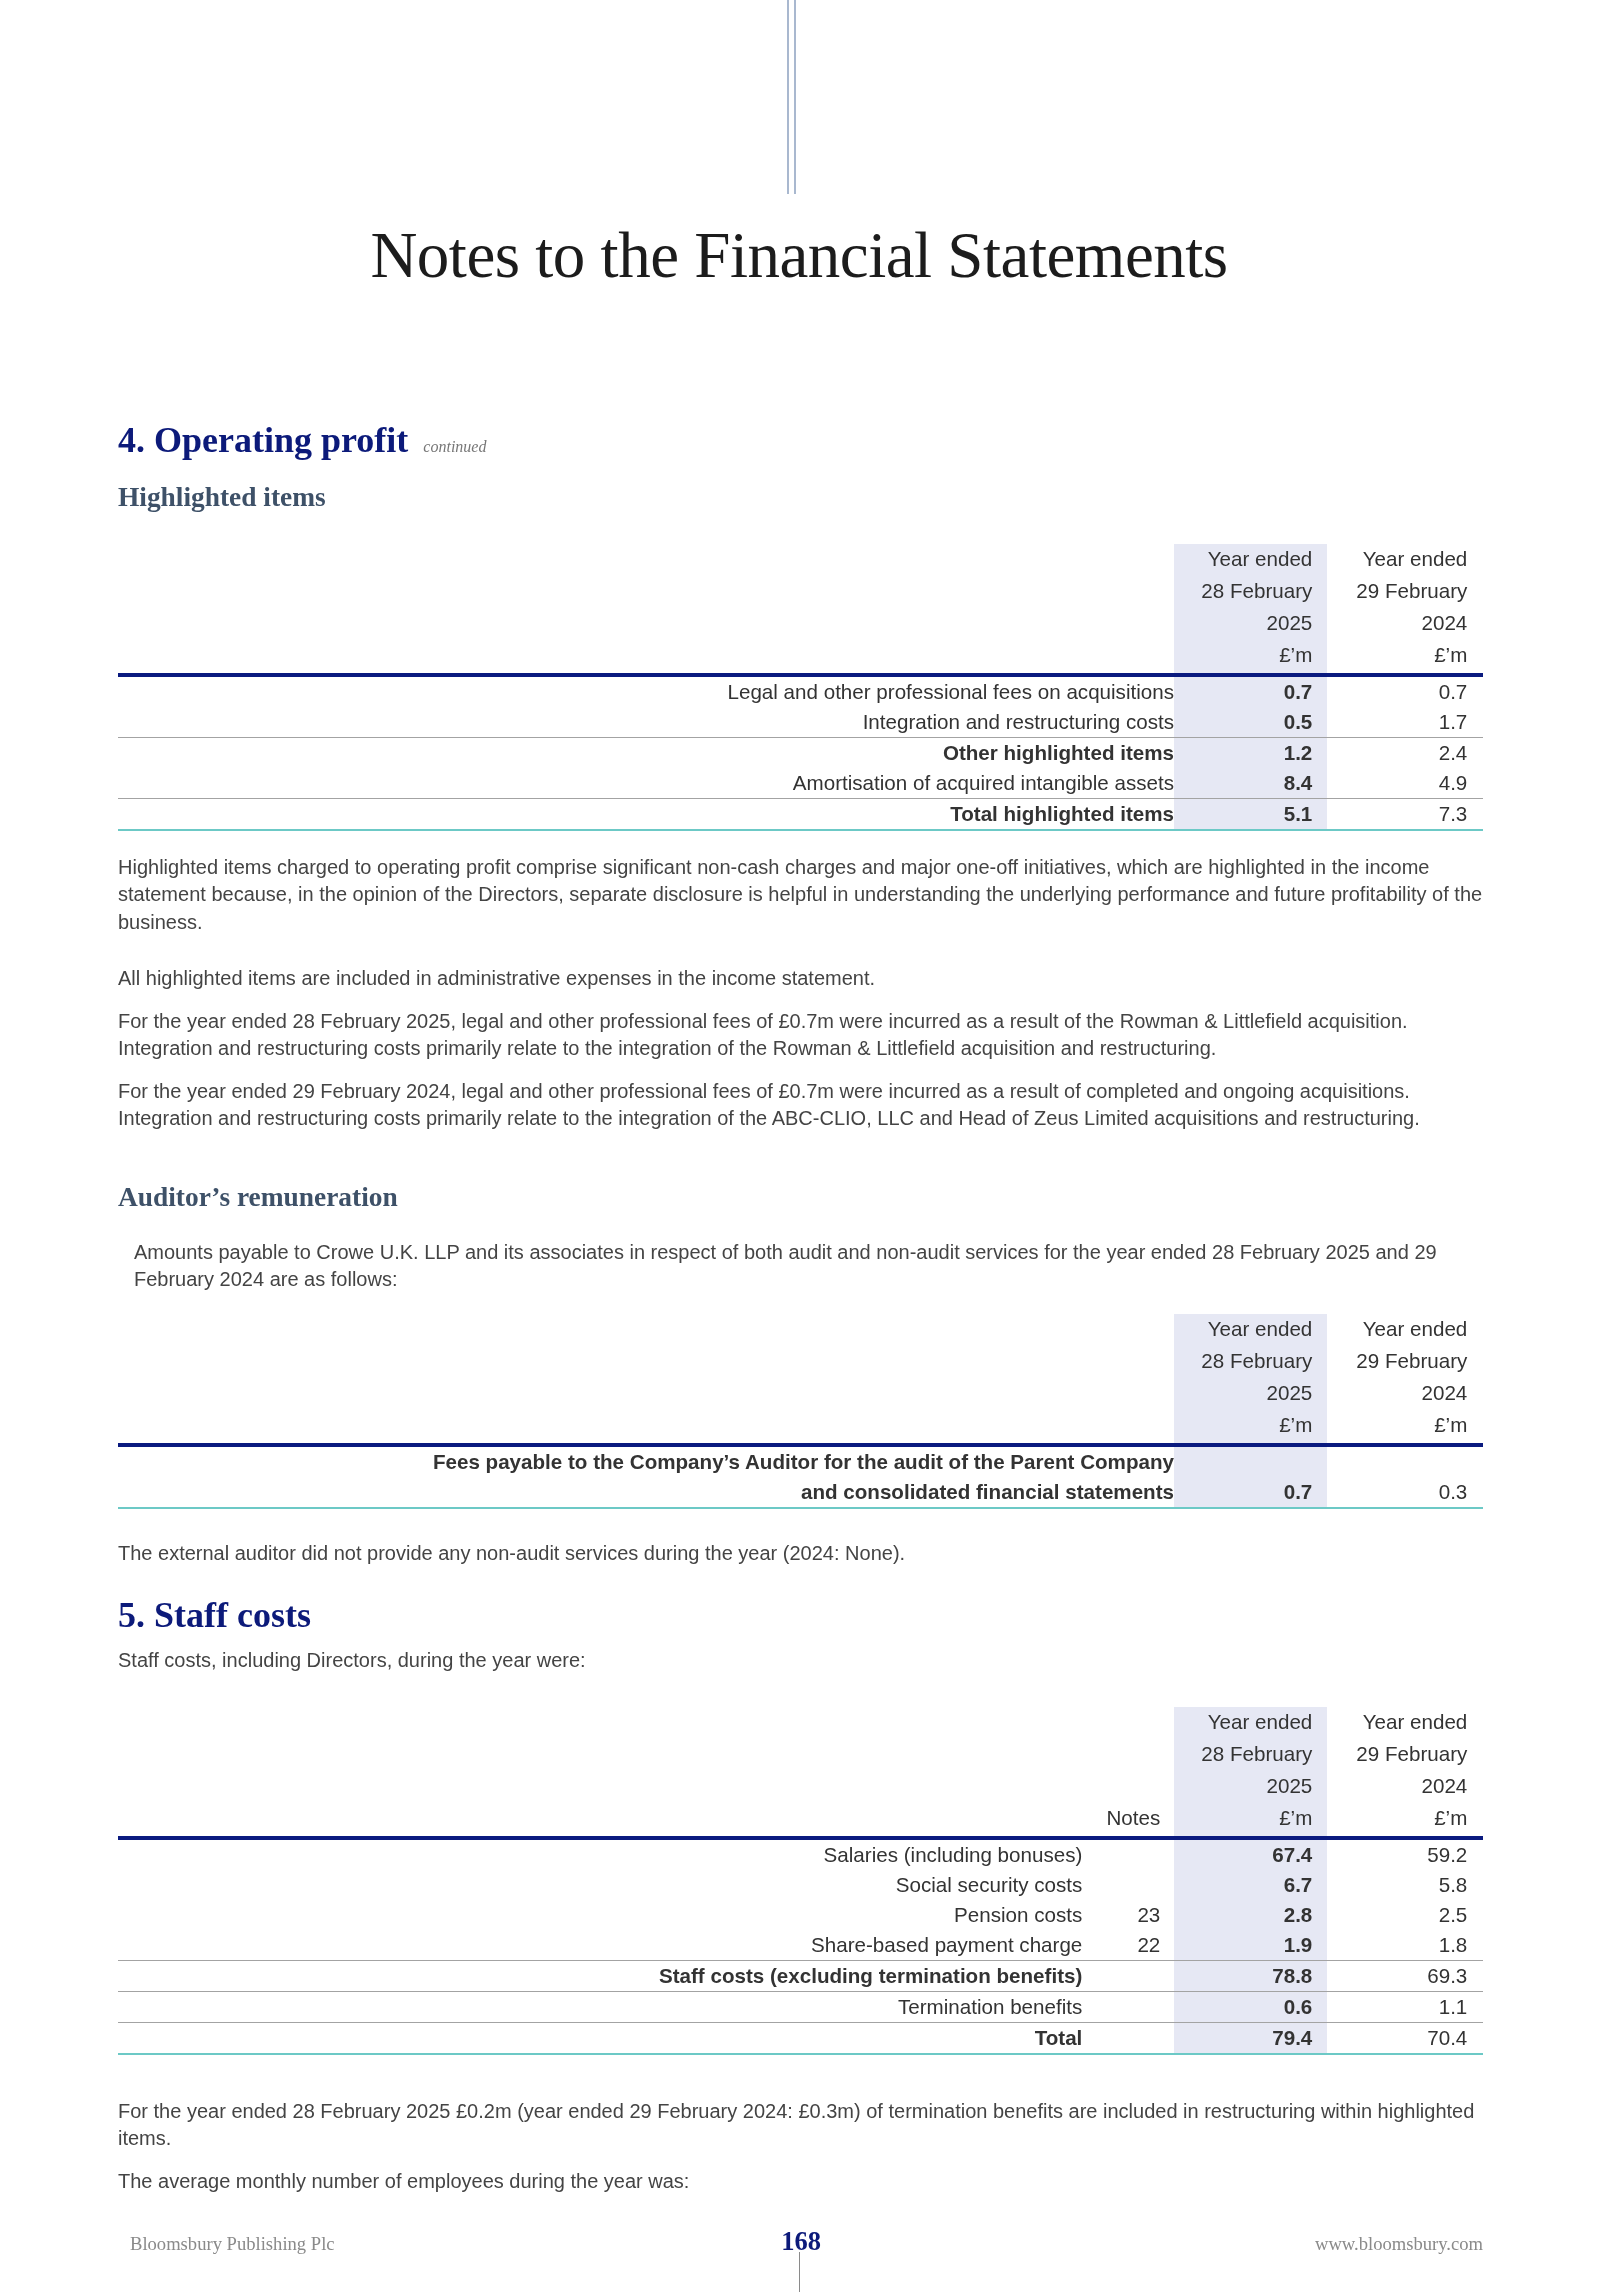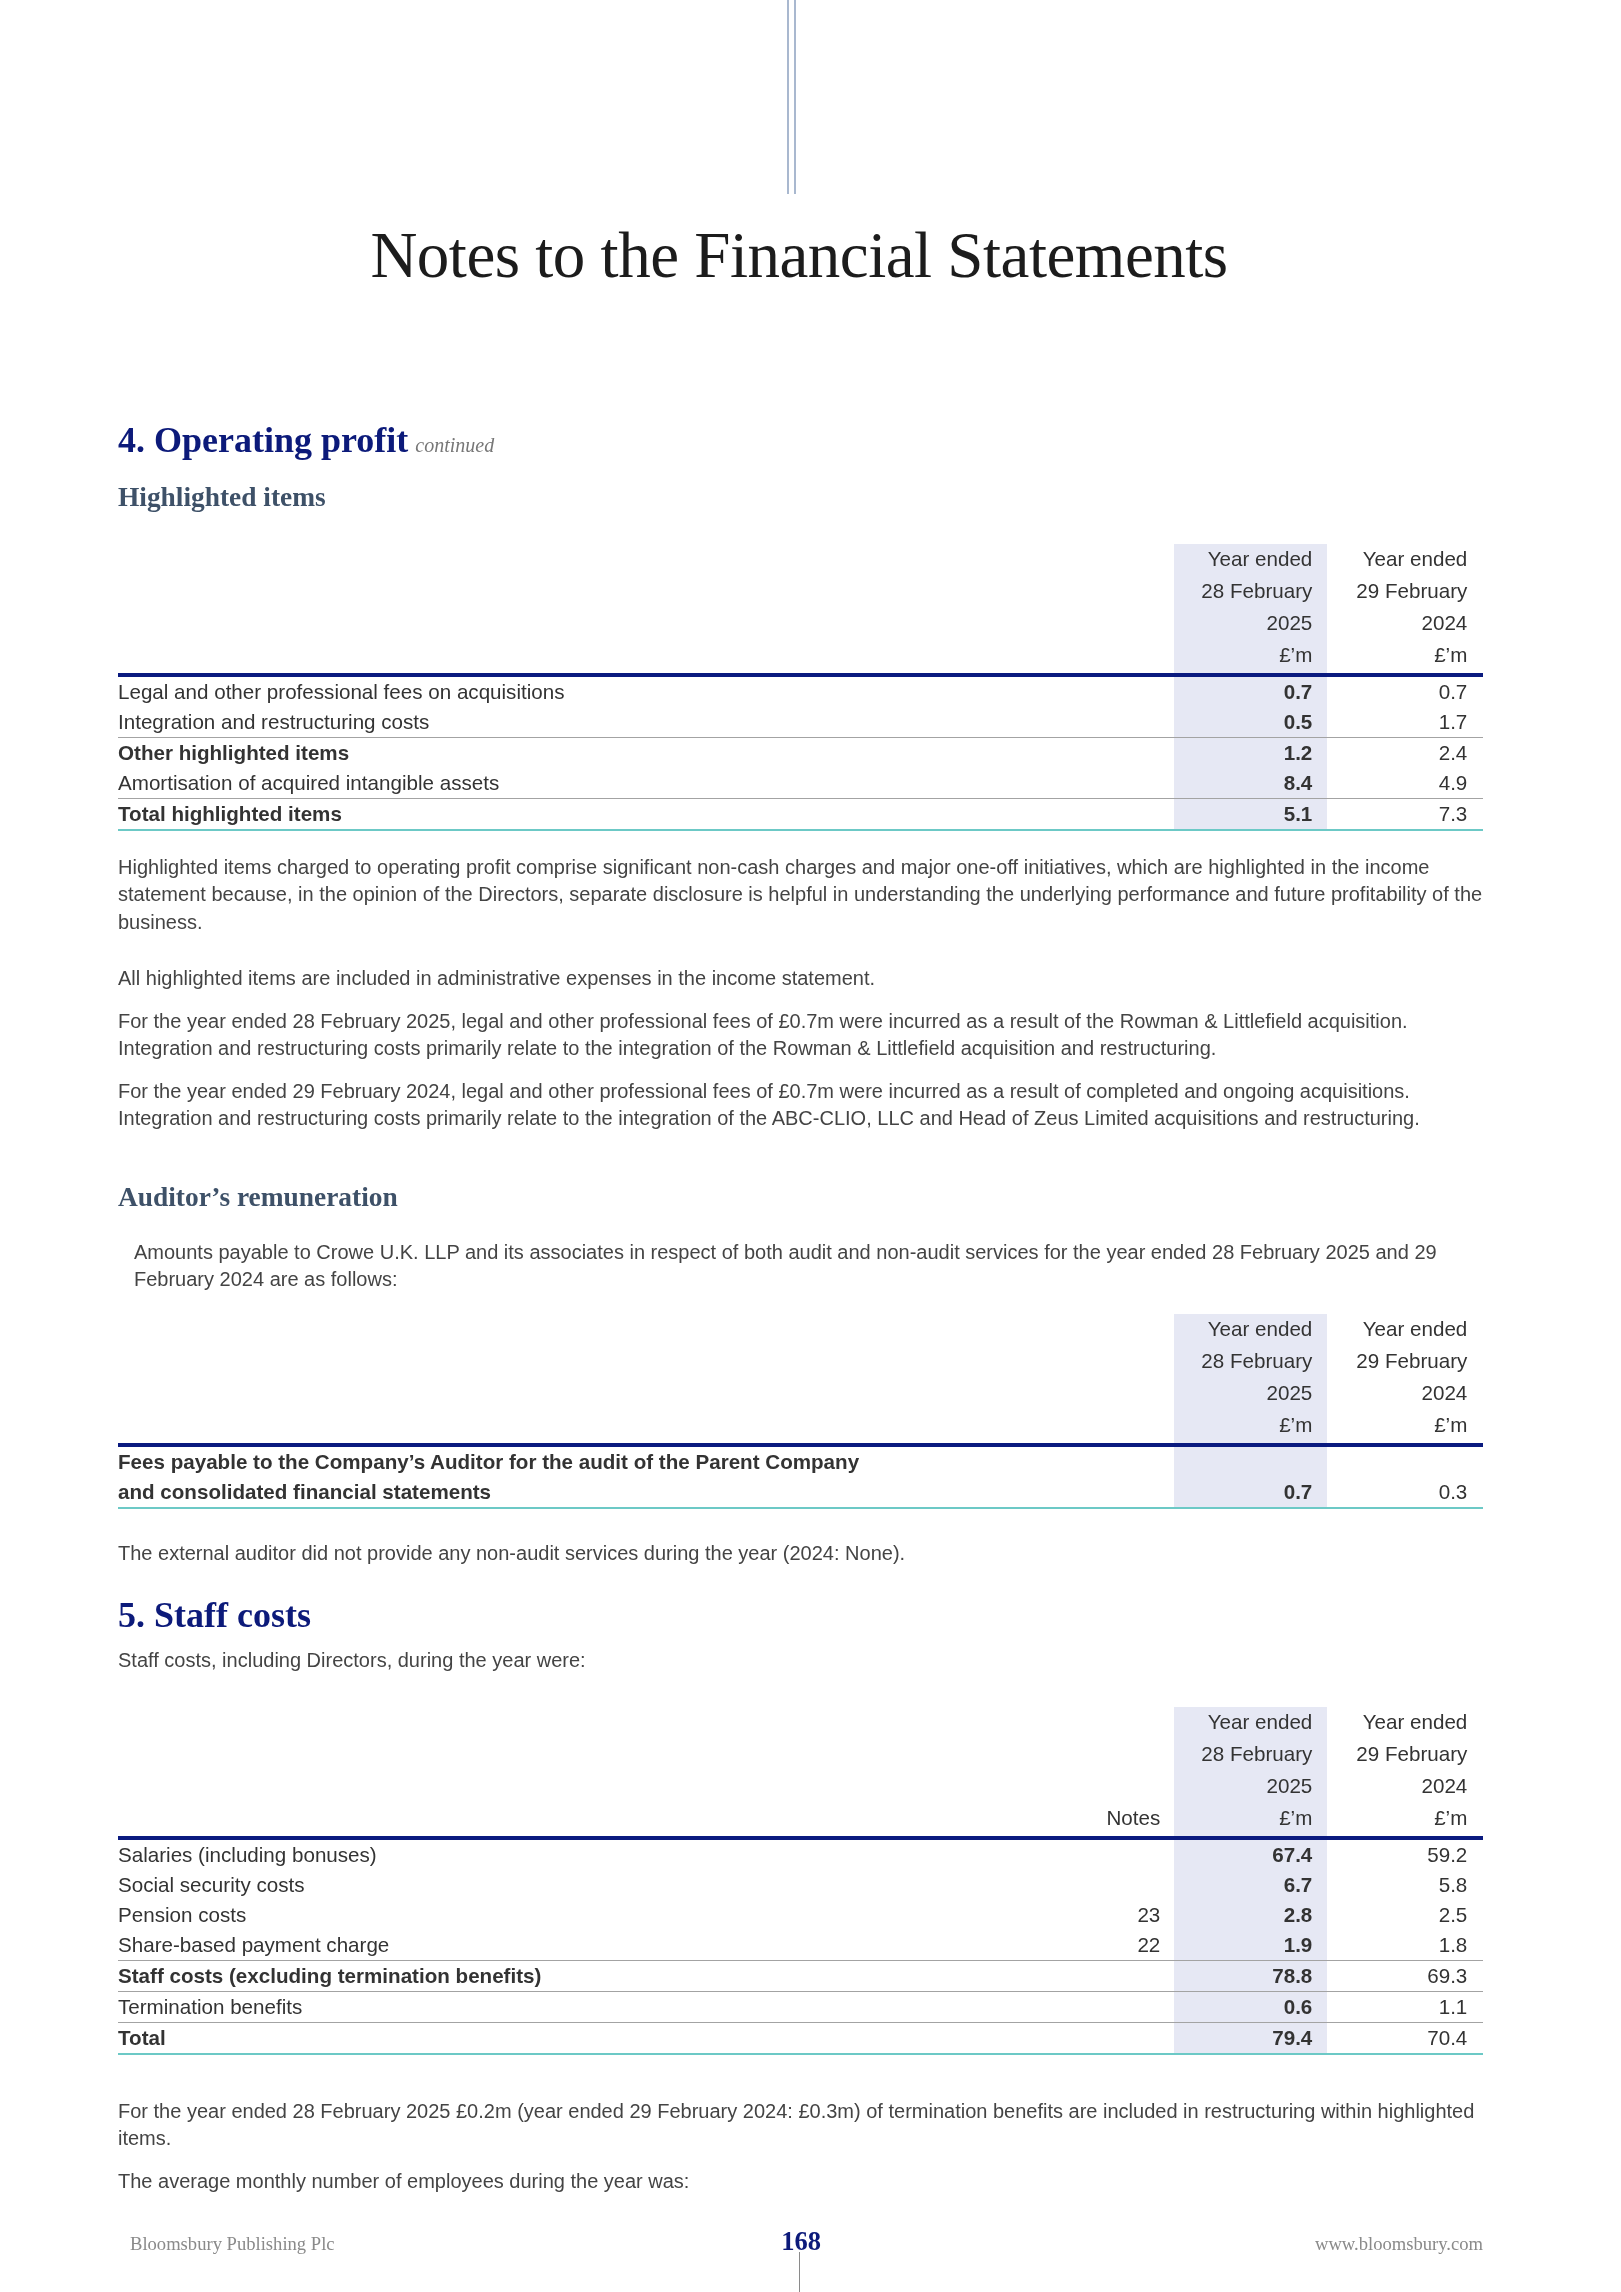--- a/index.html
+++ b/index.html
@@ -5,27 +5,27 @@
   html, body { margin:0; padding:0; background:#ffffff; }
   body { width:1621px; height:2293px; position:relative; overflow:hidden;
          font-family:"Liberation Sans", "DejaVu Sans", sans-serif; color:#3a3a3a; }
   .serif { font-family:"Liberation Serif", "DejaVu Serif", serif; }
   .vline { position:absolute; width:2px; background:#a9b8cf; }
   .footline { position:absolute; left:799px; top:2252px; width:1px; height:40px; background:#8a8a8a; }
   .title { position:absolute; left:0; width:1598px; top:218px; text-align:center;
            font-size:65px; color:#1c1c1c; letter-spacing:-0.5px; }
   .content { position:absolute; left:118px; width:1365px; top:0; }
   .h2 { position:absolute; left:0; font-size:36px; color:#0c1a7a; font-weight:bold; }
-  .h2 .cont { font-size:20px; font-style:italic; font-weight:normal; color:#777; margin-left:7px; }
+  .h2 .cont { font-size:16px; font-style:italic; font-weight:normal; color:#777; margin-left:15px; }
   .h3 { position:absolute; left:0; font-size:27.4px; color:#3e5168; font-weight:bold; }
   .para { position:absolute; left:0; width:1365px; font-size:20px; line-height:27.4px; color:#444; }
   table.fin { position:absolute; left:0; width:1365px; border-collapse:collapse; font-size:20.6px; color:#333; }
   table.fin td, table.fin th { padding:0; line-height:30px; }
   table.fin th { font-weight:normal; text-align:right; vertical-align:bottom; }
-  .c-lbl { text-align:left; }
+  .c-lbl { text-align:right; }
   .c-cur { width:153px; text-align:right; background:#e6e8f4; font-weight:bold; padding-right:14.7px !important; box-sizing:border-box; }
   .c-prev { width:156px; text-align:right; padding-right:15.7px !important; box-sizing:border-box; }
   .c-notes { width:78px; text-align:right; padding-right:13.7px !important; }
   tr.hdr th { padding-bottom:2px; }
   tr.hdr-last th { border-bottom:4.9px solid #0a1a7f; padding-bottom:2.9px; }
   tr.bold td.c-lbl { font-weight:bold; }
   tr.sep td { border-top:1.5px solid #a3a3a3; }
   tr.last td { border-bottom:2.9px solid #6cc9c6; }
   .footer { position:absolute; top:2233px; font-size:18.6px; color:#8a8a8a; }
   .pagenum { position:absolute; top:2226px; left:0; width:1602px; text-align:center; font-size:26.5px; font-weight:bold; color:#0c1a7a; }

